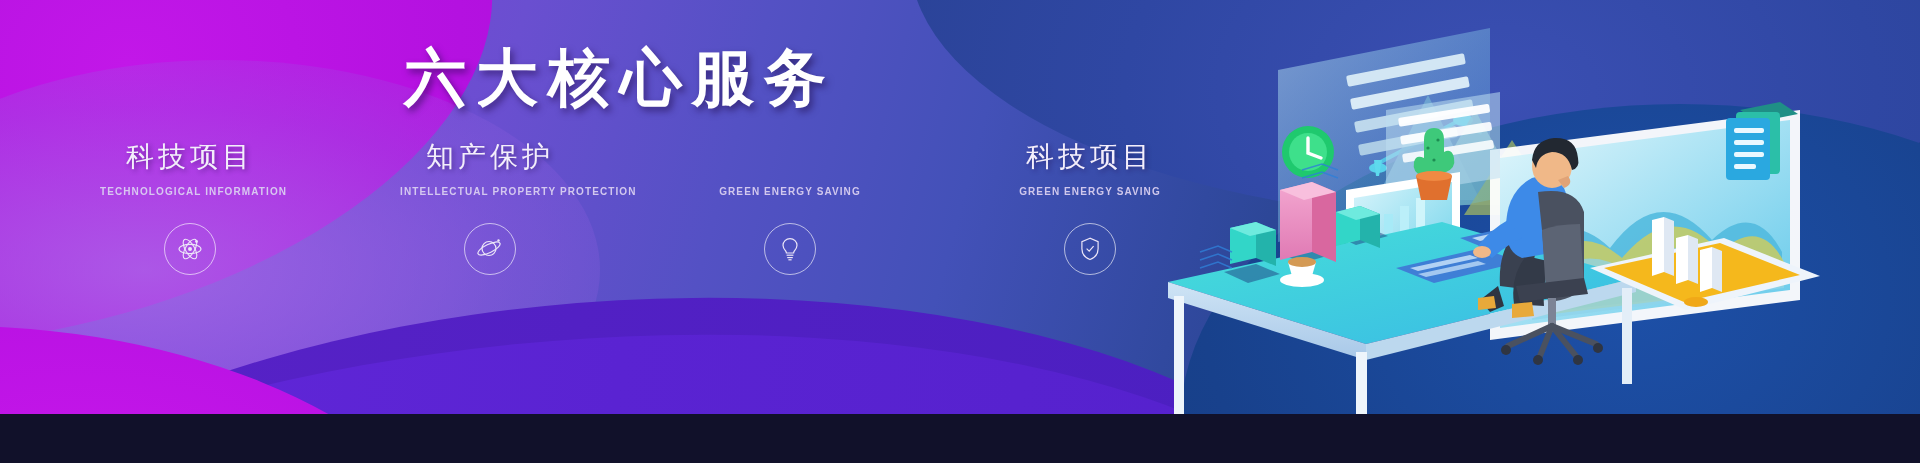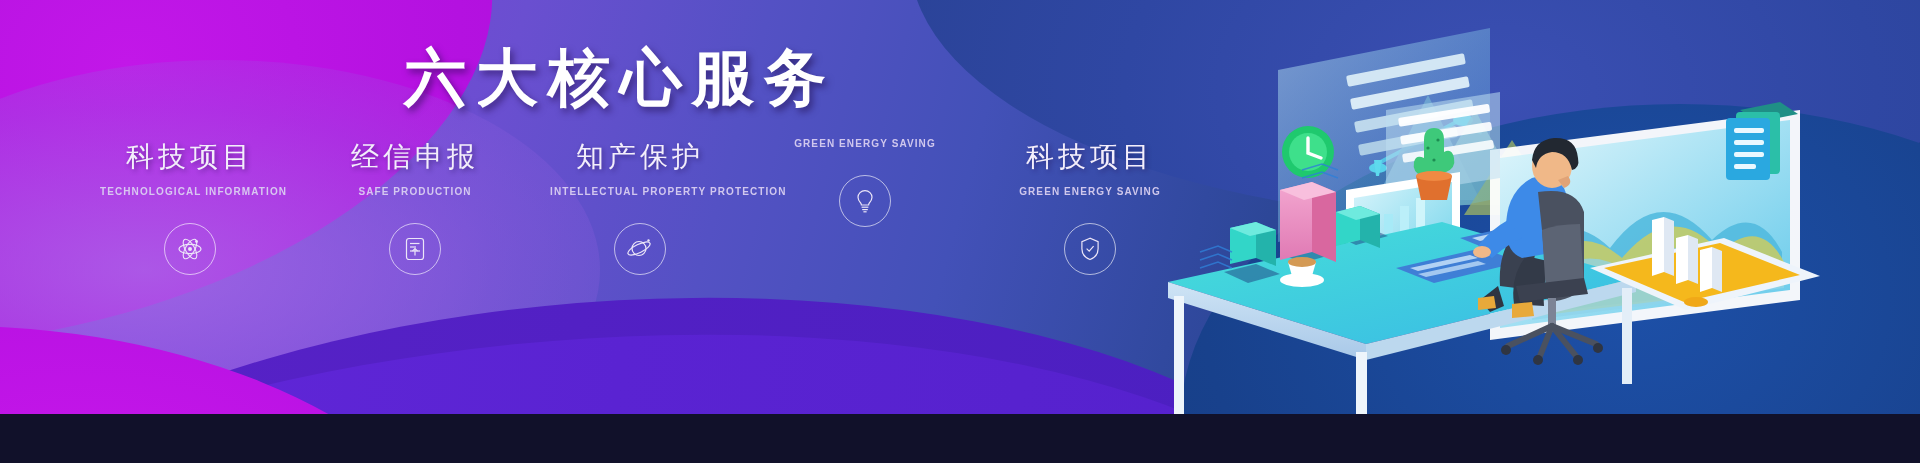--- a/index.html
+++ b/index.html
@@ -56,21 +56,21 @@
     position:absolute;left:0;top:36px;width:1240px;text-align:center;
     font-size:62px;font-weight:bold;color:#ffffff;letter-spacing:10px;
     text-shadow:3px 4px 7px rgba(30,10,70,.55);
     font-family:"DejaVu Sans","Liberation Sans",sans-serif;
     z-index:6;white-space:nowrap;
   }
 
   
   .services{
     position:absolute;left:100px;top:138px;width:1080px;
-    display:flex;justify-content:space-between;align-items:flex-start;
+    display:flex;justify-content:space-between;align-items:flex-end;
     z-index:6;
   }
   .service{width:180px;text-align:center;}
   .svc-cn{
     font-size:28px;color:#f3eefb;letter-spacing:4px;white-space:nowrap;
     font-family:"DejaVu Serif","Liberation Serif",serif;
     text-shadow:2px 2px 5px rgba(30,10,70,.45);
     margin-bottom:10px;
   }
   .svc-en{
@@ -111,34 +111,20 @@
         <svg width="26" height="26" viewBox="0 0 26 26" fill="none" stroke="#ece6f8" stroke-width="1.1">
           <ellipse cx="13" cy="13" rx="11" ry="4.6"></ellipse>
           <ellipse cx="13" cy="13" rx="11" ry="4.6" transform="rotate(60 13 13)"></ellipse>
           <ellipse cx="13" cy="13" rx="11" ry="4.6" transform="rotate(120 13 13)"></ellipse>
           <circle cx="13" cy="13" r="2" fill="#ece6f8" stroke="none"></circle>
           <circle cx="19.5" cy="5.5" r="1.4" fill="#ece6f8" stroke="none"></circle>
         </svg>
       </div>
     </div>
 
-    <div class="service">
-      <div class="svc-cn">经信申报</div>
-      <div class="svc-en">SAFE PRODUCTION</div>
-      <div class="svc-icon">
-        <svg width="24" height="26" viewBox="0 0 24 26" fill="none" stroke="#ece6f8" stroke-width="1.2">
-          <rect x="3.5" y="2.5" width="17" height="21" rx="2.5"></rect>
-          <line x1="7" y1="7.5" x2="16.5" y2="7.5"></line>
-          <line x1="7" y1="11" x2="13" y2="11"></line>
-          <line x1="7" y1="15" x2="17" y2="15"></line>
-          <line x1="12" y1="19.5" x2="12" y2="12.8"></line>
-          <polyline points="9.4,15.2 12,12.6 14.6,15.2"></polyline>
-        </svg>
-      </div>
-    </div>
 
     <div class="service">
       <div class="svc-cn">知产保护</div>
       <div class="svc-en">INTELLECTUAL PROPERTY PROTECTION</div>
       <div class="svc-icon">
         <svg width="26" height="26" viewBox="0 0 26 26" fill="none" stroke="#ece6f8" stroke-width="1.2">
           <circle cx="12" cy="12.5" r="7"></circle>
           <ellipse cx="12" cy="12.5" rx="12.2" ry="4.2" transform="rotate(-26 12 12.5)"></ellipse>
           <circle cx="21.5" cy="4.5" r="1.2" fill="#ece6f8" stroke="none"></circle>
         </svg>

